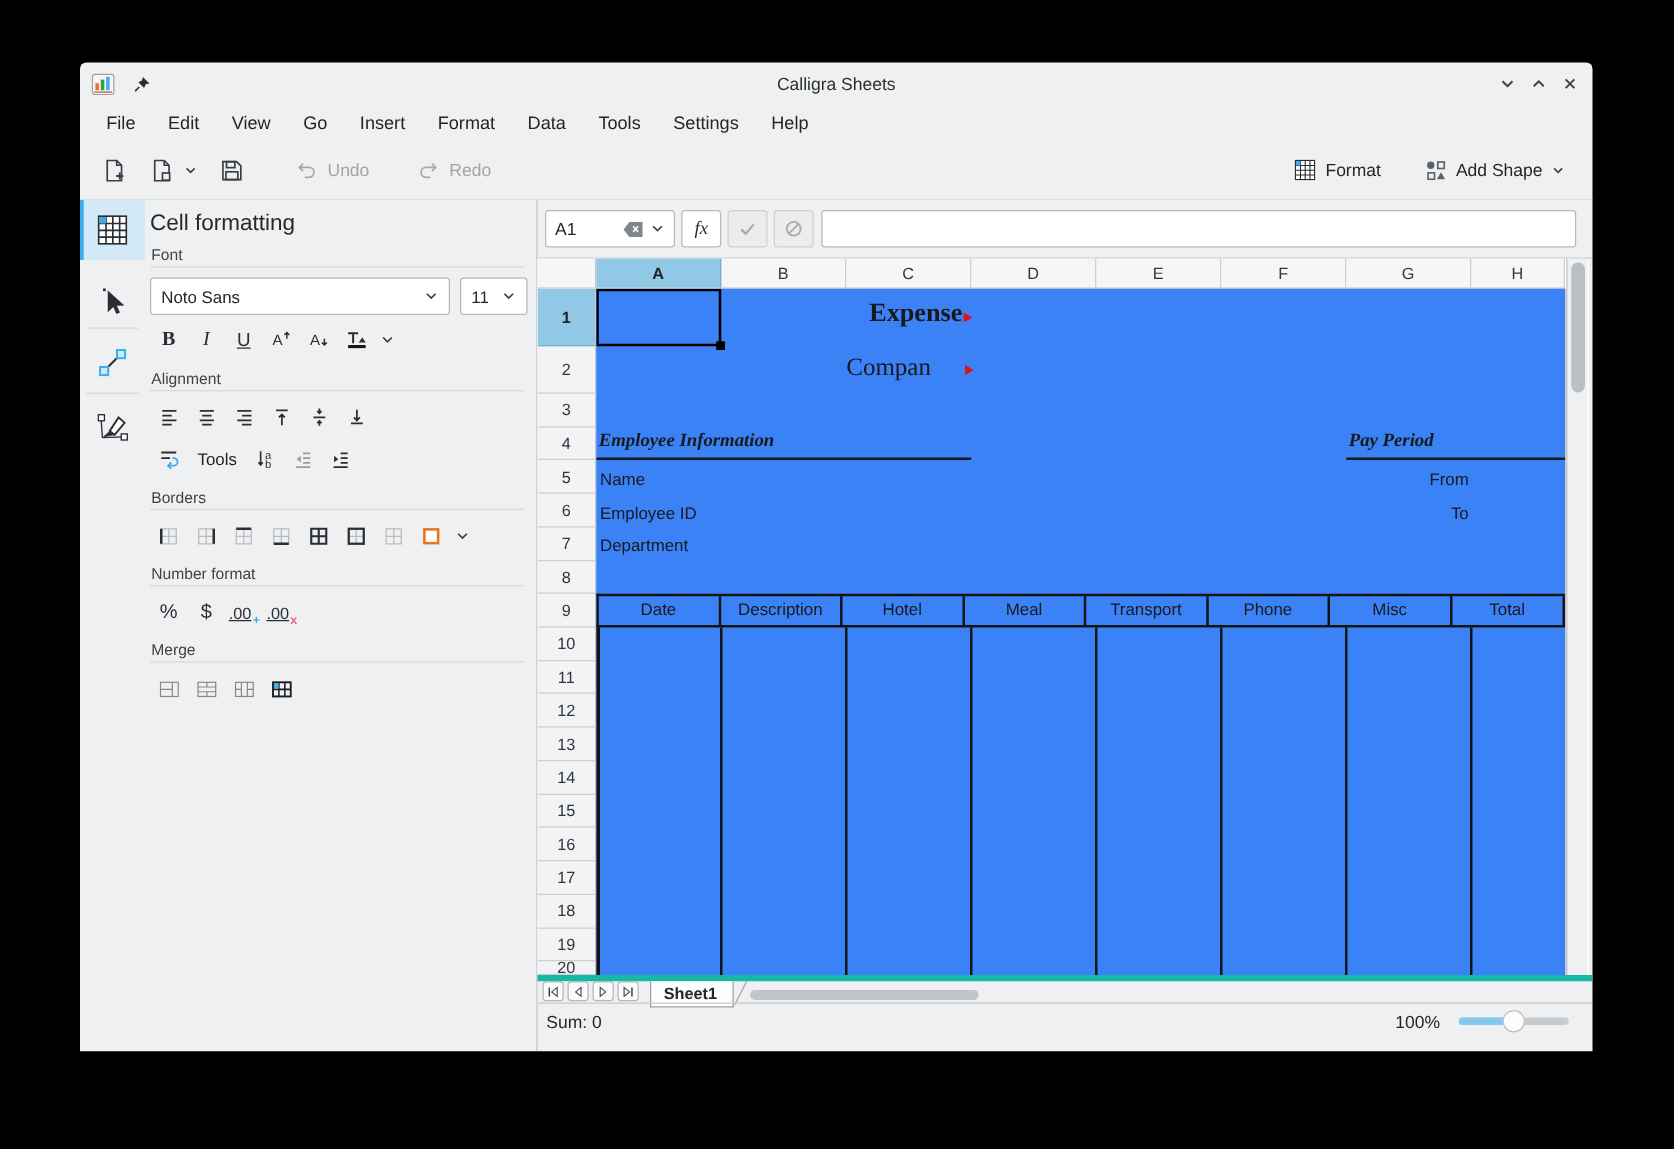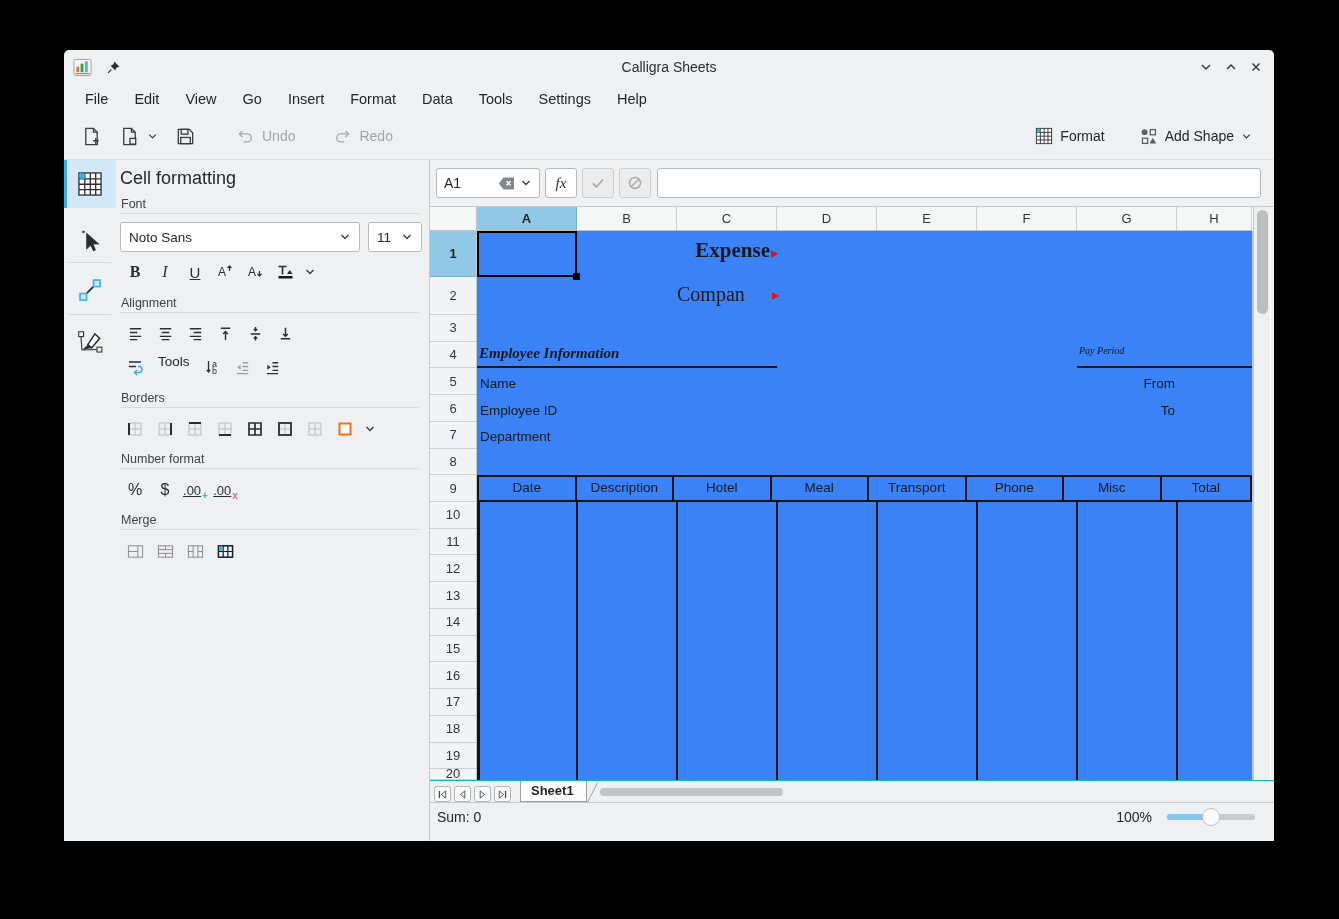--- a/index.html
+++ b/index.html
@@ -28,21 +28,21 @@
   .toolstrip{position:absolute;left:0;top:110px;width:52px;height:681px;}
   .tool-item{position:absolute;left:0;width:52px;height:48px;display:flex;align-items:center;justify-content:center;}
   .tool-item.sel{background:#d4e9f7;}
   .tool-item.sel::before{content:"";position:absolute;left:0;top:0;bottom:0;width:3px;background:#3daee9;}
   .strip-sep{position:absolute;left:5px;width:42px;height:1px;background:#d5d7d9;}
   .panel{position:absolute;left:52px;top:110px;width:313px;height:681px;}
   .dock-sep{position:absolute;left:365px;top:110px;width:1px;height:681px;background:#c6c9cb;}
   .panel-title{position:absolute;left:4px;top:8px;font-size:18px;color:#26292c;}
   .sec-label{position:absolute;left:5px;font-size:12.5px;color:#3f4346;}
   .sec-line{position:absolute;left:4px;right:10px;height:1px;background:#d8dadc;}
-  .prow{position:absolute;left:4px;right:6px;height:26px;display:flex;}
+  .prow{position:absolute;left:4px;right:6px;height:26px;display:flex;align-items:center;}
   .picon{width:30px;height:26px;display:flex;align-items:center;justify-content:center;flex:0 0 auto;}
   .glyph{font-size:15px;color:#2a2e32;}
   .combo{background:#fff;border:1px solid #b6b9bb;border-radius:3px;height:30px;display:flex;
          align-items:center;box-sizing:border-box;padding:0 8px;font-size:13.5px;}
   .combo .chev{margin-left:auto;}
   .sub-mark{font-size:10px;font-weight:bold;position:relative;top:4px;left:1px;}
   
   .sheetcol{position:absolute;left:366px;top:110px;width:844px;height:681px;}
   .editorbar{position:absolute;left:0;top:0;width:100%;height:47px;border-bottom:1px solid #c6c9cb;
              box-sizing:border-box;display:flex;align-items:center;}
@@ -80,22 +80,22 @@
   .sel-cell{position:absolute;left:0;top:0;width:100px;height:46px;border:2px solid #000;box-sizing:border-box;}
   .sel-handle{position:absolute;left:96px;top:42px;width:7px;height:7px;background:#000;}
   .thead-row{position:absolute;left:0;top:244px;width:775px;height:27px;box-sizing:border-box;display:flex;
              border-top:2.5px solid #121415;border-bottom:2.5px solid #121415;border-left:2.5px solid #121415;}
   .th-cell{flex:0 0 97.5px;box-sizing:border-box;border-right:2.5px solid #121415;text-align:center;
            font-size:13.5px;line-height:21px;color:#17191b;overflow:hidden;}
   .th-cell:last-child{flex:1 1 auto;}
   .bodylines{position:absolute;left:0;top:271px;width:775px;height:278px;}
   .vline{position:absolute;top:0;width:2.5px;height:100%;background:#121415;}
   
-  .tabbar{position:absolute;left:0;top:620px;width:100%;height:22px;border-top:1px solid #14b8a6;
-          box-sizing:border-box;display:flex;align-items:flex-end;padding-left:4px;}
+  .tabbar{position:absolute;left:0;top:620px;width:100%;height:22px;border-top:5px solid #14b8a6;
+          box-sizing:border-box;display:flex;align-items:flex-start;padding-left:4px;}
   .navbtn{width:17px;height:16px;background:#fbfbfb;border:1px solid #b4b7b9;border-radius:3px;margin-right:3px;
           display:flex;align-items:center;justify-content:center;box-sizing:border-box;}
   .sheet-tab{margin-left:6px;height:21px;background:#fcfcfc;border:1px solid #9da0a3;border-top:none;
              box-sizing:border-box;padding:0 12px 0 10px;font-size:13px;font-weight:bold;line-height:19px;}
   .tab-slash{width:1px;height:19px;background:#9da0a3;transform:skewX(-27deg);margin-left:5px;}
   .hthumb{position:absolute;left:170px;top:7px;width:183px;height:8px;border-radius:4px;background:#c2c5c7;}
   
   .statusbar{position:absolute;left:0;top:642px;width:100%;height:28px;border-top:1px solid #c6c9cb;
              box-sizing:border-box;display:flex;align-items:center;font-size:14px;}
   .sum-label{margin-left:7px;}
@@ -563,21 +563,21 @@
 
         <div class="cellsans serif" style="left:200px;top:7px;width:93px;text-align:right;font-weight:bold;font-size:21px">Expense</div>
         <div class="ovf" style="left:294px;top:19px"></div>
 
         <div class="cellsans serif" style="left:200px;top:52px;width:90px;text-align:left;font-size:20px">Compan</div>
         <div class="ovf" style="left:295px;top:61px"></div>
 
         <div class="cellsans serif" style="left:2px;top:114px;font-weight:bold;font-style:italic;font-size:15px">Employee Information</div>
         <div class="rule" style="left:0;top:135px;width:300px"></div>
 
-        <div class="cellsans serif" style="left:602px;top:114px;font-weight:normal;font-style:italic;font-size:10px">Pay Period</div>
+        <div class="cellsans serif" style="left:602px;top:114px;font-weight:bold;font-style:italic;font-size:15px">Pay Period</div>
         <div class="rule" style="left:600px;top:135px;width:175px"></div>
 
         <div class="cellsans" style="left:3px;top:145px">Name</div>
         <div class="cellsans" style="left:3px;top:172px">Employee ID</div>
         <div class="cellsans" style="left:3px;top:198px">Department</div>
 
         <div class="cellsans" style="left:600px;top:145px;width:98px;text-align:right">From</div>
         <div class="cellsans" style="left:600px;top:172px;width:98px;text-align:right">To</div>
 
         <div class="thead-row">

